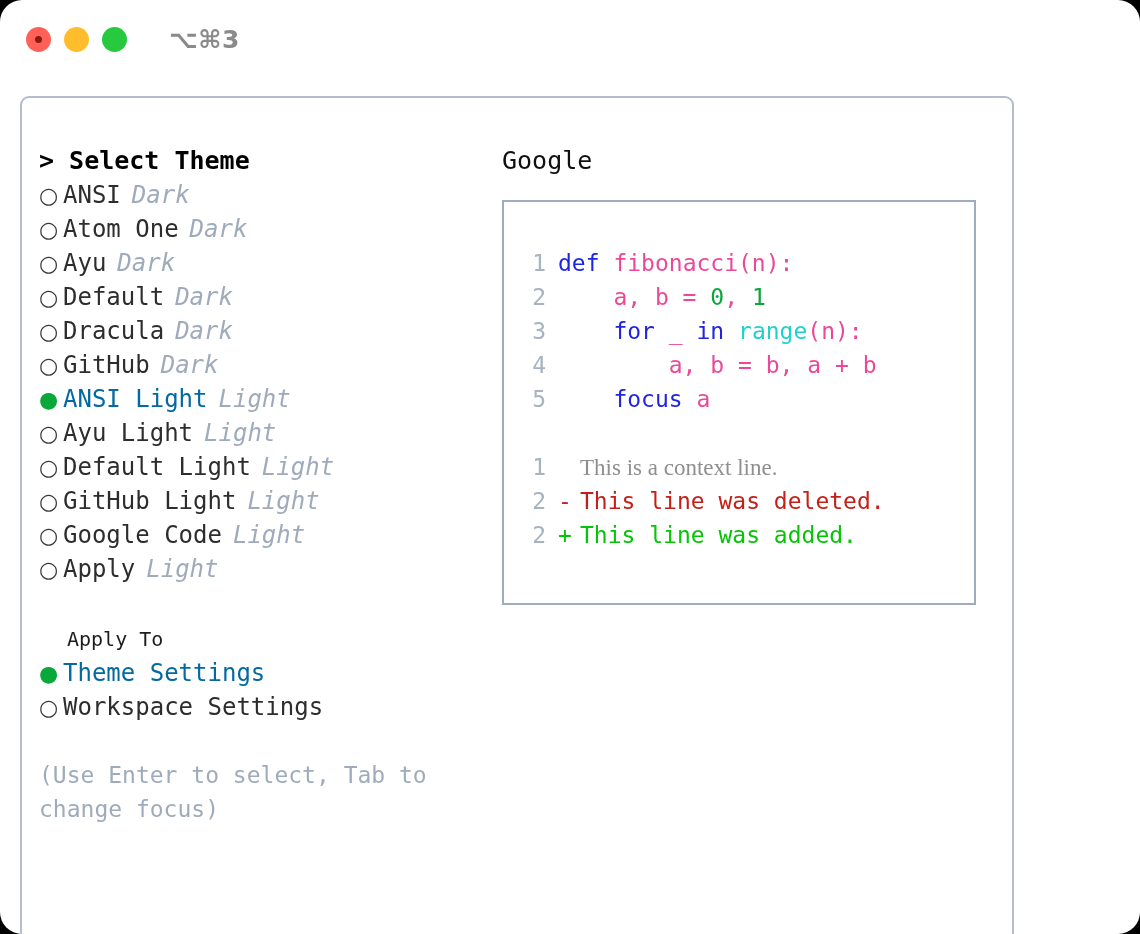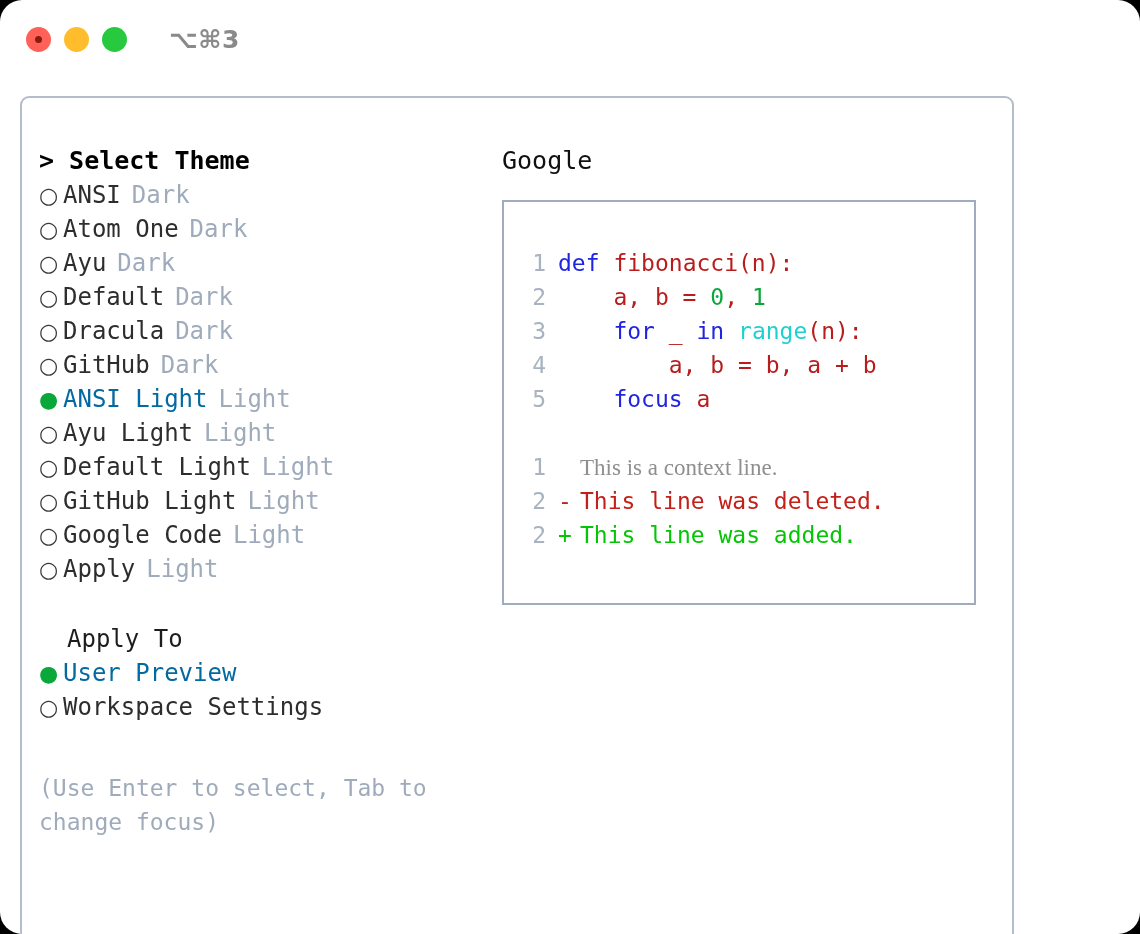--- a/index.html
+++ b/index.html
@@ -113,34 +113,35 @@
   .opt .bullet.on { color: #0aa83a; }
   .opt .label {
     color: #2d2d2d;
     font-weight: 500;
   }
   .opt.selected .label { color: #0369a1; }
   .opt .variant {
     color: #9fabbb;
     margin-left: 11px;
     font-weight: 500;
+    font-style: italic;
   }
   .opt.selected .variant { color: #9fabbb; }
 
   .apply-head {
-    font-size: 24px;
+    font-size: 20px;
     color: #1d1d1d;
     line-height: 34px;
     padding-left: 28px;
     margin-top: 36px;
     white-space: pre;
   }
 
   .hint {
-    margin-top: 47px;
+    margin-top: 34px;
     font-size: 23px;
     color: #9fabbb;
     line-height: 34px;
     width: 400px;
     white-space: normal;
   }
 
   
   .right {
     position: absolute;
@@ -176,21 +177,21 @@
     flex: 0 0 30px;
     text-align: right;
     color: #a8b2c0;
     margin-right: 12px;
   }
   .code-text { color: #101010; }
 
   .tok-kw  { color: #1f24e0; }
   .tok-fn  { color: #1fd0d0; }
   .tok-num { color: #0aa83a; }
-  .tok-pl  { color: #b91c1c; text-align: right; }
+  .tok-pl  { color: #ec4899; text-align: right; }
 
   .diff-gap { height: 34px; }
 
   .diff-ctx  { color: #8f8f8f; font-family: Liberation Serif, serif; }
   .diff-del  { color: #c4201a; }
   .diff-add  { color: #06c406; }
 
   .diff-sign { width: 22px; flex: 0 0 22px; }
 </style>
 </head>
@@ -224,21 +225,21 @@
             <div class="opt"><span class="bullet">○</span><span class="label">Ayu Light</span><span class="variant">Light</span></div>
             <div class="opt"><span class="bullet">○</span><span class="label">Default Light</span><span class="variant">Light</span></div>
             <div class="opt"><span class="bullet">○</span><span class="label">GitHub Light</span><span class="variant">Light</span></div>
             <div class="opt"><span class="bullet">○</span><span class="label">Google Code</span><span class="variant">Light</span></div>
             <div class="opt"><span class="bullet">○</span><span class="label">Apply</span><span class="variant">Light</span></div>
           </div>
 
         <div class="apply-head">Apply To</div>
 
         <div class="opt-list" id="apply-list">
-            <div class="opt selected"><span class="bullet on">●</span><span class="label">User Preview</span></div>
+            <div class="opt selected"><span class="bullet on">●</span><span class="label">Theme Settings</span></div>
             <div class="opt"><span class="bullet">○</span><span class="label">Workspace Settings</span></div>
           </div>
 
         <div class="hint">(Use Enter to select, Tab to change focus)</div>
       </div>
 
       <div class="right">
         <div class="preview-title">Google</div>
 
         <div class="preview-box">

